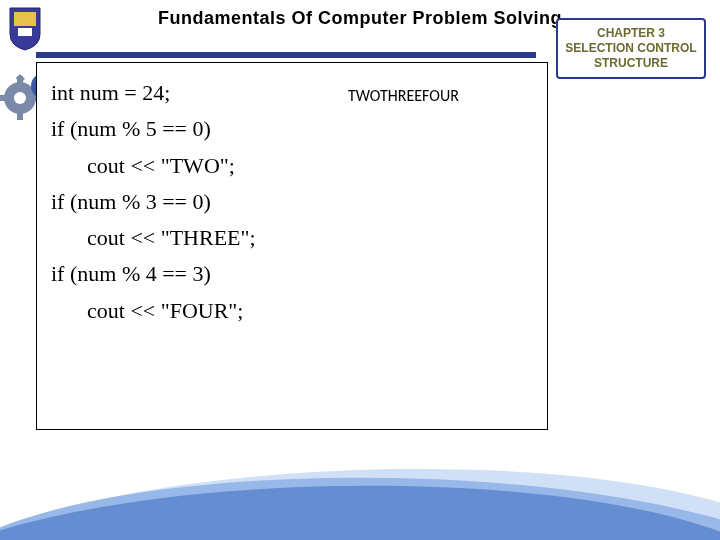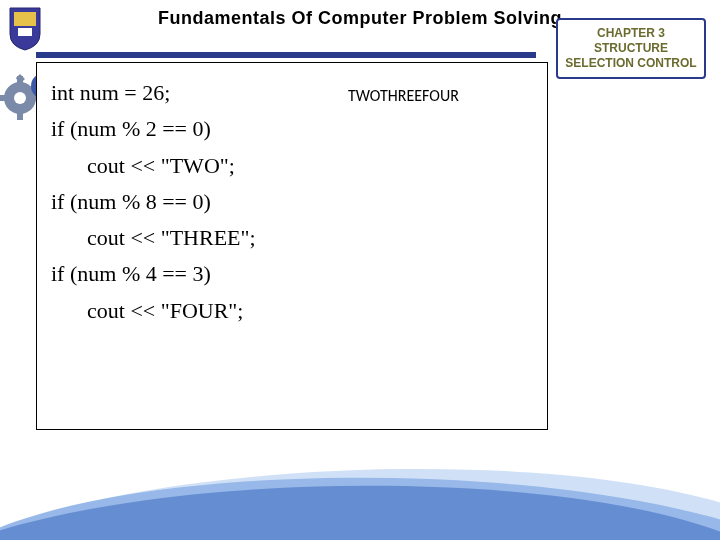--- a/index.html
+++ b/index.html
@@ -128,22 +128,22 @@
 </div>
 
 <div class="header">
   <div class="course-title">Fundamentals Of Computer Problem Solving</div>
 </div>
 
 <div class="header-line"></div>
 
 <div class="chapter-box">
   <div class="chapter-line">CHAPTER 3</div>
+  <div class="chapter-line">SELECTION CONTROL</div>
   <div class="chapter-line">STRUCTURE</div>
-  <div class="chapter-line">SELECTION CONTROL</div>
 </div>
 
 <div class="gears">
   <svg viewBox="0 0 70 70">
     <g fill="#7a8aa8">
       <circle cx="20" cy="34" r="16"></circle>
       <g transform="translate(20,34)">
         <rect x="-3" y="-22" width="6" height="8"></rect>
         <rect x="-3" y="14" width="6" height="8"></rect>
         <rect x="-22" y="-3" width="8" height="6"></rect>
@@ -153,24 +153,24 @@
       <circle cx="20" cy="34" r="6" fill="#fff"></circle>
     </g>
     <g fill="#3a5aa8">
       <circle cx="44" cy="22" r="13"></circle>
       <circle cx="44" cy="22" r="5" fill="#fff"></circle>
     </g>
   </svg>
 </div>
 
 <div class="content-box">
-  <div class="code-block"><span>int num = 26;</span>
-<span>if (num % 2 == 0)</span>
+  <div class="code-block"><span>int num = 24;</span>
+<span>if (num % 5 == 0)</span>
 <span class="indent">cout &lt;&lt; "TWO";</span>
-<span>if (num % 8 == 0)</span>
+<span>if (num % 3 == 0)</span>
 <span class="indent">cout &lt;&lt; "THREE";</span>
 <span>if (num % 4 == 3)</span>
 <span class="indent">cout &lt;&lt; "FOUR";</span></div>
 </div>
 
 <div class="output-text">TWOTHREEFOUR</div>
 
 <div class="bottom-wave">
   <div class="wave wave1"></div>
   <div class="wave wave2"></div>

